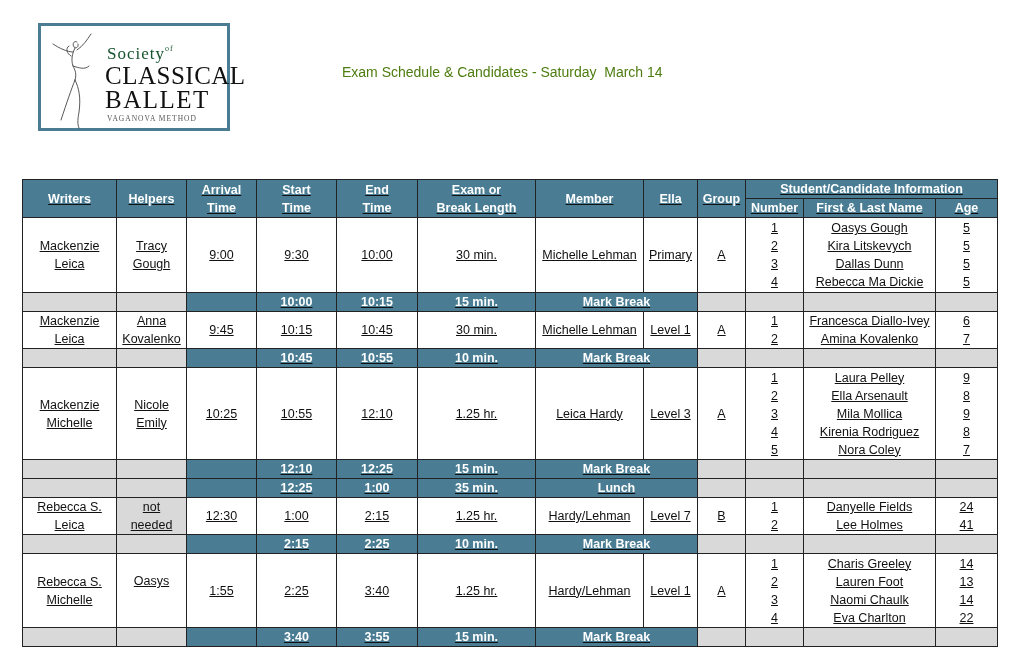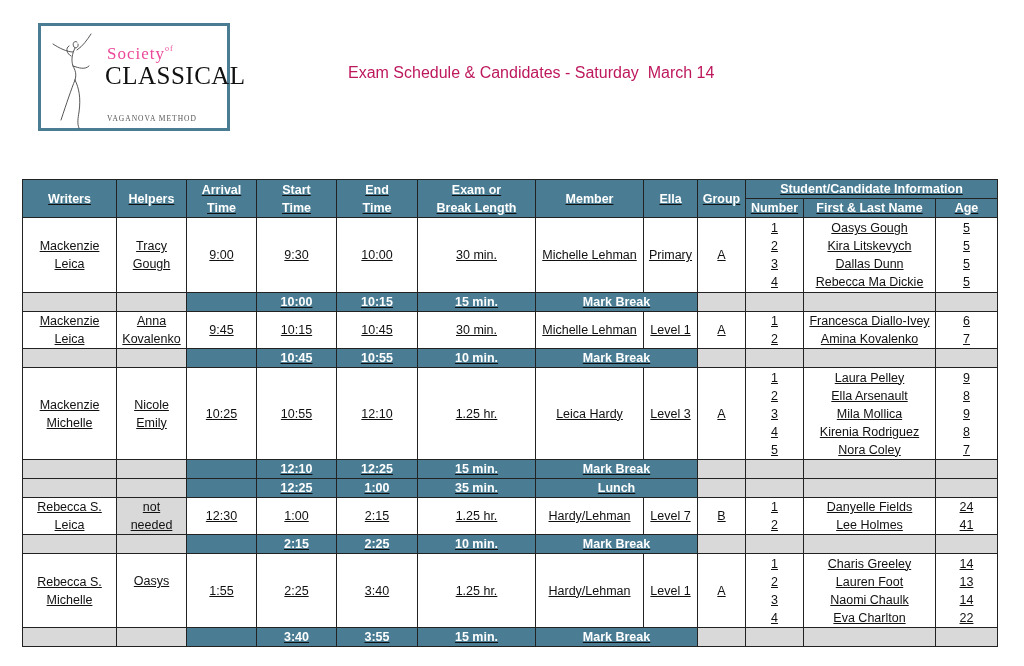--- a/index.html
+++ b/index.html
@@ -1,24 +1,24 @@
 <!DOCTYPE html>
 <html><head>
 <meta charset="utf-8">
 <style>
   html, body { margin:0; padding:0; background:#ffffff; }
   body { width:1024px; height:666px; position:relative; overflow:hidden; font-family:"Liberation Sans", "DejaVu Sans", sans-serif; color:#111; }
   .logo { position:absolute; left:38px; top:23px; width:192px; height:108px; border:3px solid #4a7d93; box-sizing:border-box; background:#fff; }
   .logo svg { position:absolute; left:6px; top:4px; }
-  .logo .society { position:absolute; left:66px; top:18px; font-family:"Liberation Serif", "DejaVu Serif", serif; font-size:17px; letter-spacing:1px; color:#ec4899; }
+  .logo .society { position:absolute; left:66px; top:18px; font-family:"Liberation Serif", "DejaVu Serif", serif; font-size:17px; letter-spacing:1px; color:#14532d; }
   .logo .society small { font-size:8px; vertical-align:top; }
   .logo .classical { position:absolute; left:64px; top:36px; font-family:Liberation Serif, serif; font-size:25px; letter-spacing:0.5px; color:#111; }
   .logo .ballet { position:absolute; left:64px; top:60px; font-family:"Liberation Serif", "DejaVu Serif", serif; font-size:25px; letter-spacing:1.5px; color:#111; }
   .logo .method { position:absolute; left:66px; top:88px; font-family:"Liberation Serif", "DejaVu Serif", serif; font-size:7.5px; letter-spacing:1px; color:#555; }
-  .title { position:absolute; left:342px; top:64px; font-size:16px; color:#be185d; white-space:pre;margin-left:6px; }
+  .title { position:absolute; left:342px; top:64px; font-size:14px; color:#4d7c0f; white-space:pre; }
 
   table.sched { position:absolute; left:22px; top:179px; border-collapse:collapse; table-layout:fixed; font-size:12.5px;text-decoration:underline; }
   table.sched td, table.sched th { border:1.3px solid #222; padding:0; text-align:center; vertical-align:middle; line-height:18px; overflow:hidden; white-space:nowrap; }
   th { background:#4a7d93; color:#fff; font-weight:bold; font-size:12.5px; }
   th.two { line-height:17px; }
   td.w { background:#fff; }
   td.g { background:#d9d9d9; }
   td.b { background:#4a7d93; color:#fff; font-weight:bold; border-color:#222; }
   td.stack { line-height:18.5px; }
   td.left { text-align:left; padding-left:4px; }
@@ -35,20 +35,21 @@
       <path d="M26 22 C20 22 12 18 6 14"></path>
       <path d="M30 20 C36 16 40 10 44 4"></path>
       <path d="M28 50 C24 60 20 72 14 90"></path>
       <path d="M28 50 C32 58 34 68 32 82 C31 88 30 94 32 98"></path>
       <path d="M26 36 C32 38 38 40 42 36"></path>
       <path d="M22 16 C18 18 20 24 24 26"></path>
     </g>
   </svg>
   <div class="society"><span>Society</span><small>of</small></div>
   <div class="classical" style="text-transform:uppercase;">Classical</div>
+  <div class="ballet" style="text-transform:uppercase;">Ballet</div>
   <div class="method" style="text-transform:uppercase;">Vaganova Method</div>
 </div>
 
 <div class="title">Exam Schedule &amp; Candidates - Saturday  March 14</div>
 
 <table class="sched">
   <colgroup>
     <col style="width:94px">
       <col style="width:70px">
       <col style="width:70px">

